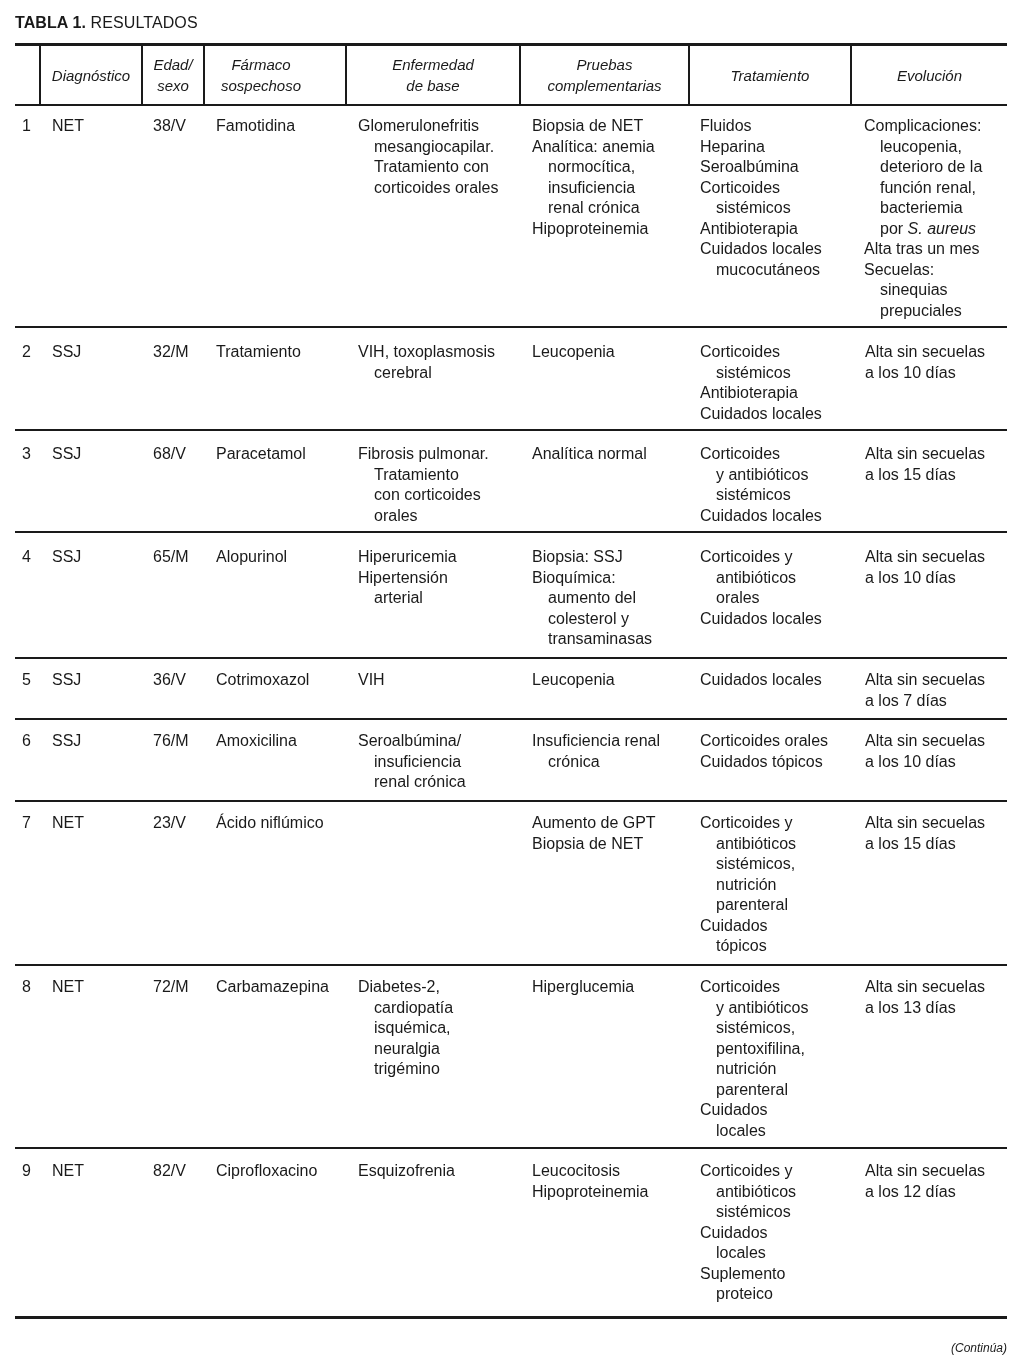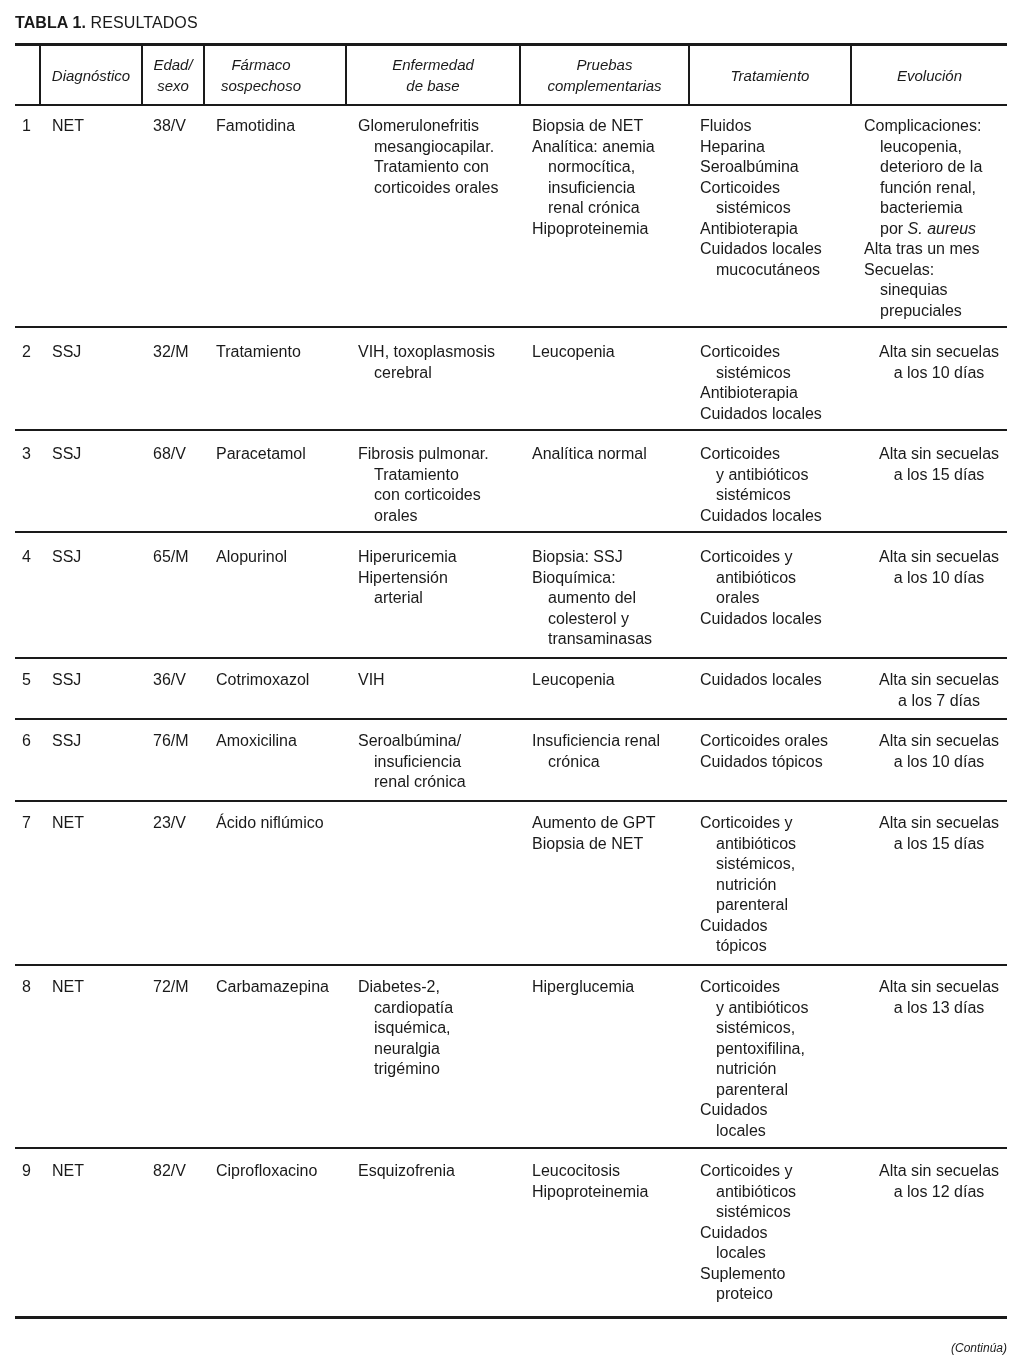--- a/index.html
+++ b/index.html
@@ -18,21 +18,21 @@
   .cell .ln { display: block; white-space: nowrap; }
   .cell .ln.ind { padding-left: 16px; }
   .cell.num { left: 7px; }
   .cell.diag { left: 37px; }
   .cell.edad { left: 138px; text-align: right; }
   .cell.farm { left: 201px; }
   .cell.enf { left: 343px; }
   .cell.prue { left: 517px; }
   .cell.trat { left: 685px; }
   .cell.evo { left: 849px; }
-  .cell.evo.center { width: 148px; text-align: center; left: 850px; }
+  .cell.evo.center { width: 148px; left: 850px; }
   .cont { position: absolute; right: 17px; top: 1341px; font-style: italic; font-size: 12px; }
   i.sp { font-style: italic; }
 </style>
 </head>
 <body>
 
 <div class="title">
   <b>TABLA 1.</b>
   <span>RESULTADOS</span>
 </div>

